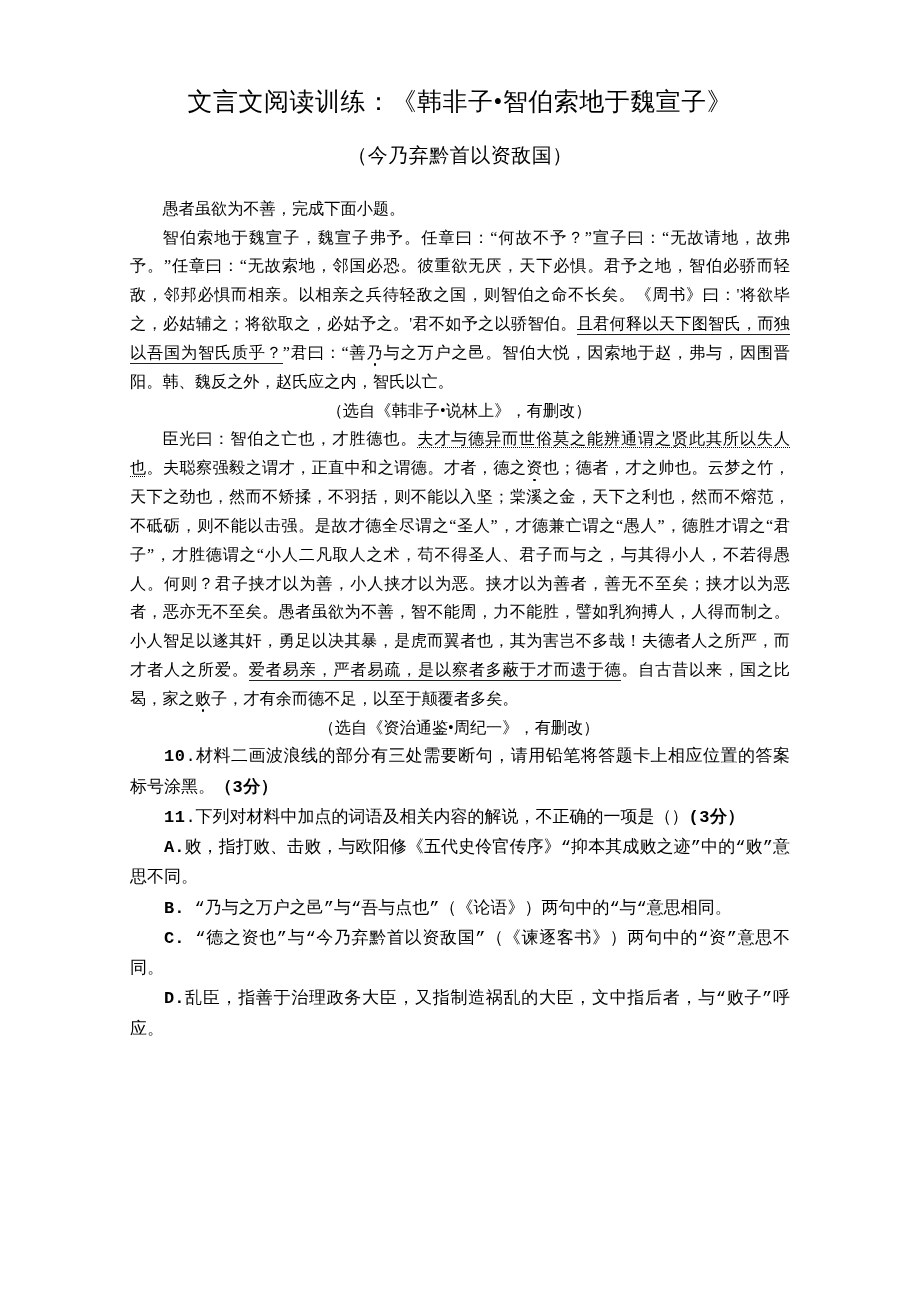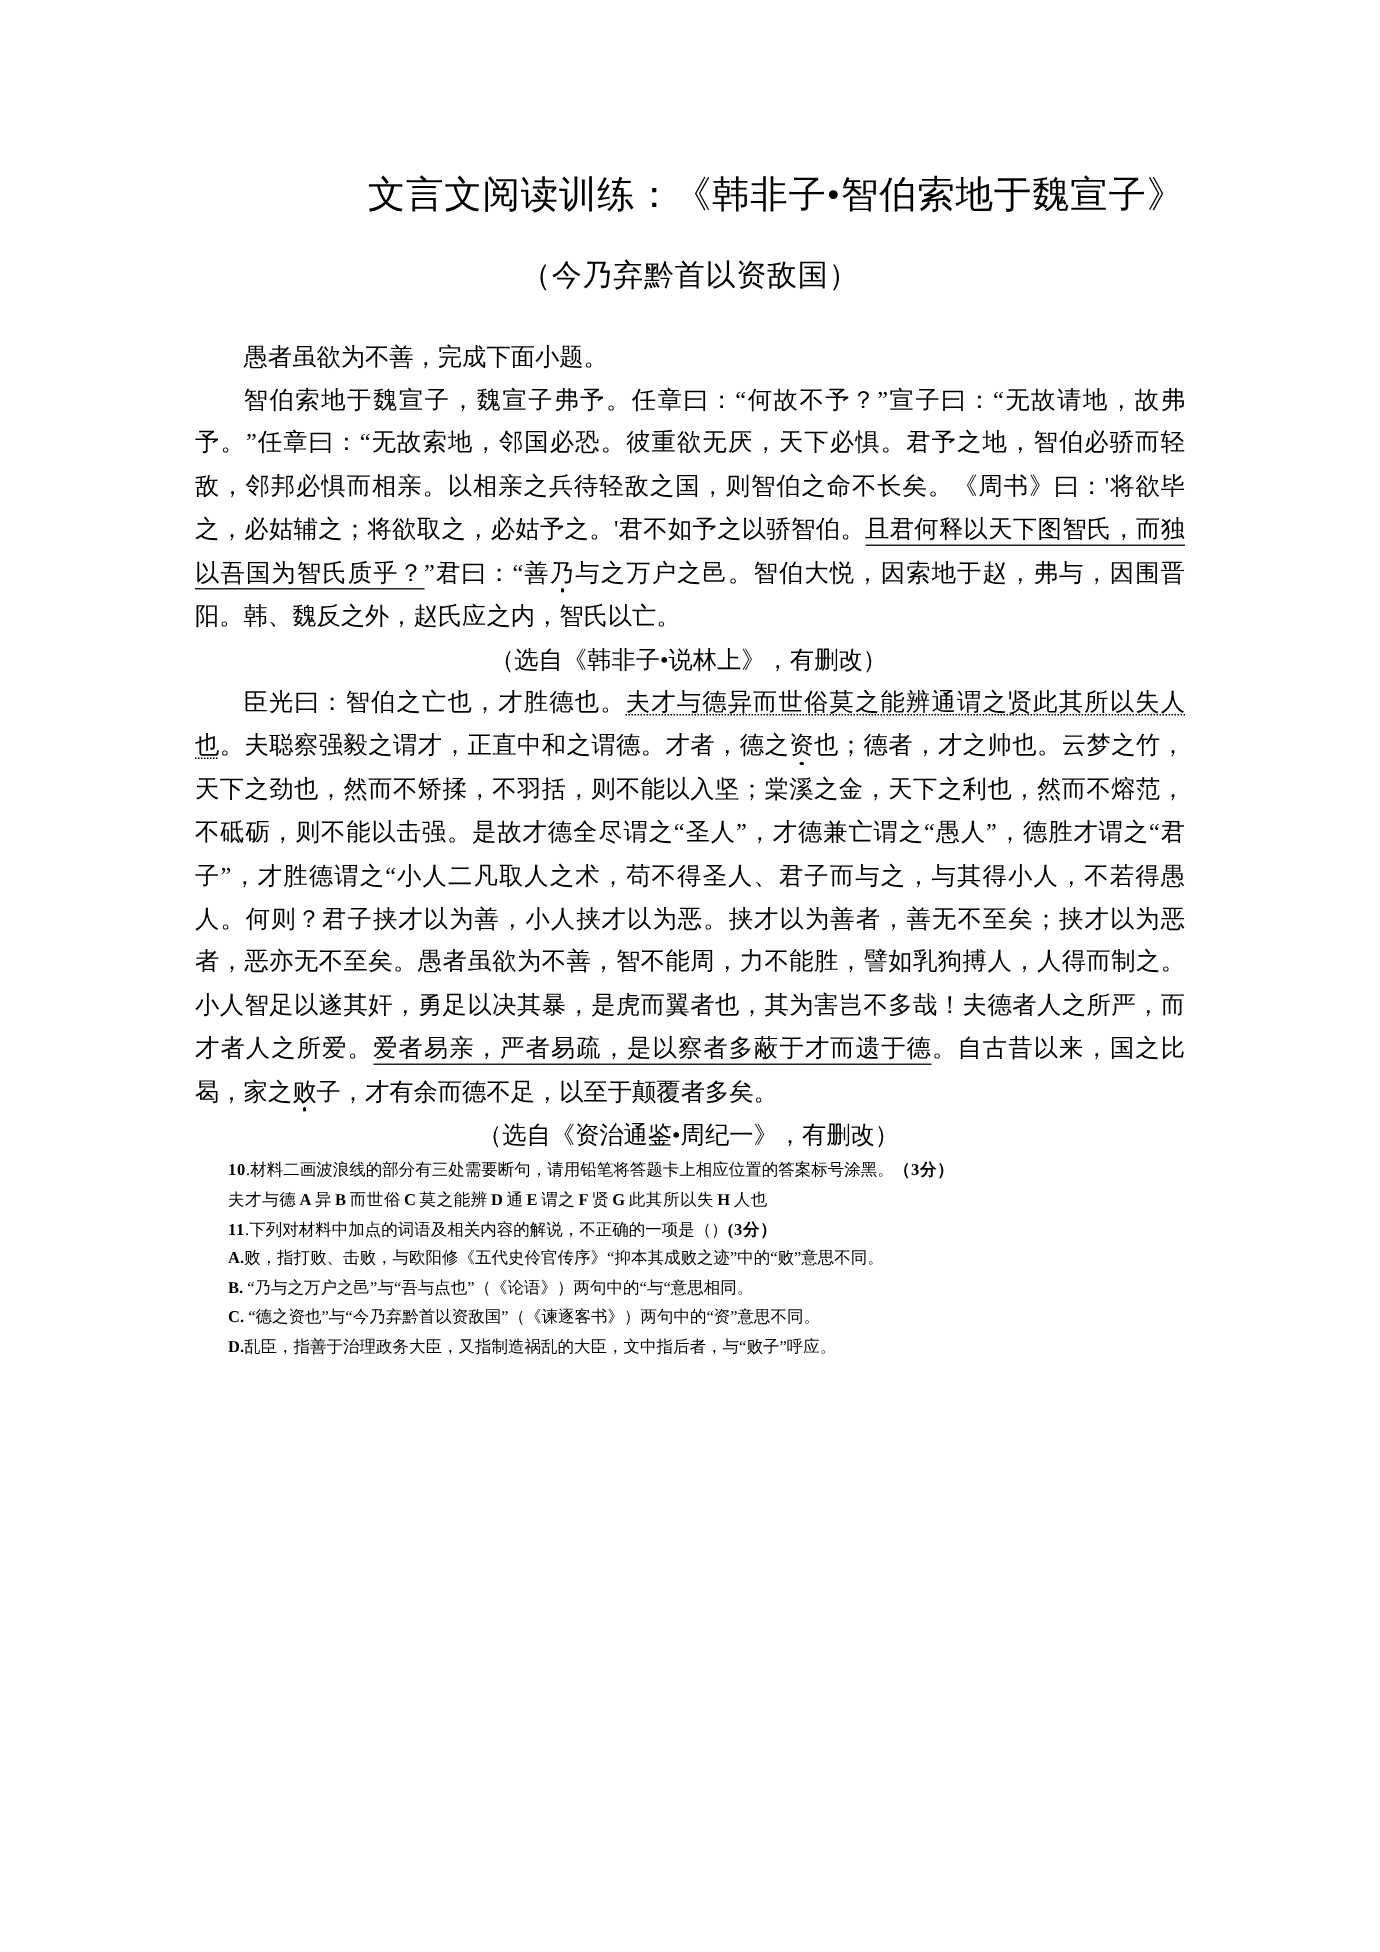--- a/index.html
+++ b/index.html
@@ -27,25 +27,25 @@
 
   .content {
     position: absolute;
     left: 130px;
     top: 0;
     width: 660px;
   }
 
   
   .title-main {
-    text-align: right;
+    text-align: center;
     font-size: 25px;
     line-height: 1.35;
     letter-spacing: 0.5px;
-    margin-top: 114px;
+    margin-top: 85px;
     white-space: nowrap;
   }
   .title-sub {
     text-align: center;
     font-size: 20px;
     line-height: 1.4;
     margin-top: 22px;
     letter-spacing: 0.5px;
   }
 
@@ -97,22 +97,23 @@
     bottom: -4px;
     width: 2.6px;
     height: 2.6px;
     margin-left: -1.3px;
     background: #000;
     border-radius: 50%;
   }
 
   
   .q-block {
-    font-size: 11px;
+    font-size: 17px;
     line-height: 1.78;
+    font-family: Liberation Mono, monospace;
   }
   .q-num {
     font-weight: bold;
     letter-spacing: 0.5px;
   }
   .opt-letter {
     font-weight: bold;
   }
   .gap-md { margin-top: 20px; }
   .gap-lg { }
@@ -148,21 +149,20 @@
 
 
       <p class="para"><span>臣光曰：智伯之亡也，才胜德也。</span><span class="u-wavy">夫才与德异而世俗莫之能辨通谓之贤此其所以失人也</span><span>。夫聪察强毅之谓才，正直中和之谓德。才者，德之</span><span class="dot-mark">资</span><span>也；德者，才之帅也。云梦之竹，天下之劲也，然而不矫揉，不羽括，则不能以入坚；棠溪之金，天下之利也，然而不熔范，不砥砺，则不能以击强。是故才德全尽谓之“圣人”，才德兼亡谓之“愚人”，德胜才谓之“君子”，才胜德谓之“小人二凡取人之术，苟不得圣人、君子而与之，与其得小人，不若得愚人。何则？君子挟才以为善，小人挟才以为恶。挟才以为善者，善无不至矣；挟才以为恶者，恶亦无不至矣。愚者虽欲为不善，智不能周，力不能胜，譬如乳狗搏人，人得而制之。小人智足以遂其奸，勇足以决其暴，是虎而翼者也，其为害岂不多哉！夫德者人之所严，而才者人之所爱。</span><span class="u-solid">爱者易亲，严者易疏，是以察者多蔽于才而遗于德</span><span>。自古昔以来，国之比曷，家之</span><span class="dot-mark">败</span><span>子，才有余而德不足，以至于颠覆者多矣。</span></p>
 
       <p class="source">（选自《资治通鉴•周纪一》，有删改）</p>
     </div>
 
     <div class="q-block">
       <p class="para"><span class="q-num">10</span><span>.材料二画波浪线的部分有三处需要断句，请用铅笔将答题卡上相应位置的答案标号涂黑。</span><span class="q-num">（3分）</span></p>
 
-      <p class="seq-line"><span>夫才与德</span><b>A</b><span>异</span><b>B</b><span>而世俗</span><b>C</b><span>莫之能辨</span><b>D</b><span>通</span><b>E</b><span>谓之</span><b>F</b><span>贤</span><b>G</b><span>此其所以失</span><b>H</b><span>人也</span></p>
     </div>
 
     <div class="q-block gap-lg">
       <p class="para"><span class="q-num">11</span><span>.下列对材料中加点的词语及相关内容的解说，不正确的一项是（）</span><span class="q-num">(3分）</span></p>
 
       <p class="para"><span class="opt-letter">A.</span><span>败，指打败、击败，与欧阳修《五代史伶官传序》“抑本其成败之迹”中的“败”意思不同。</span></p>
 
       <p class="para"><span class="opt-letter">B.</span><span>  “乃与之万户之邑”与“吾与点也”（《论语》）两句中的“与“意思相同。</span></p>
 
       <p class="para"><span class="opt-letter">C.</span><span>  “德之资也”与“今乃弃黔首以资敌国”（《谏逐客书》）两句中的“资”意思不同。</span></p>

